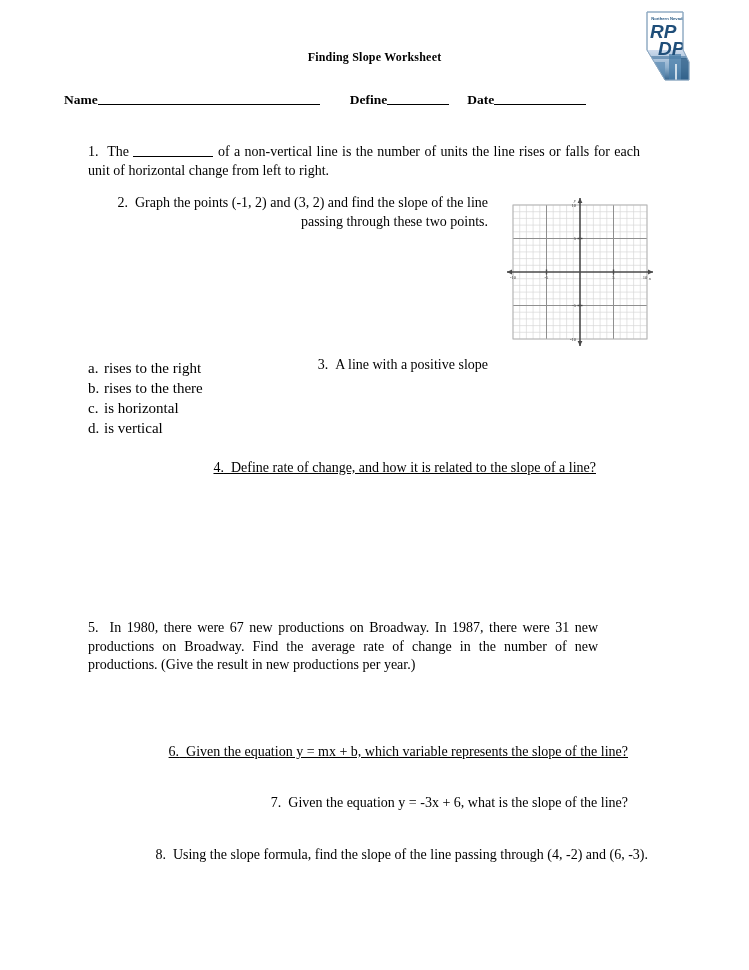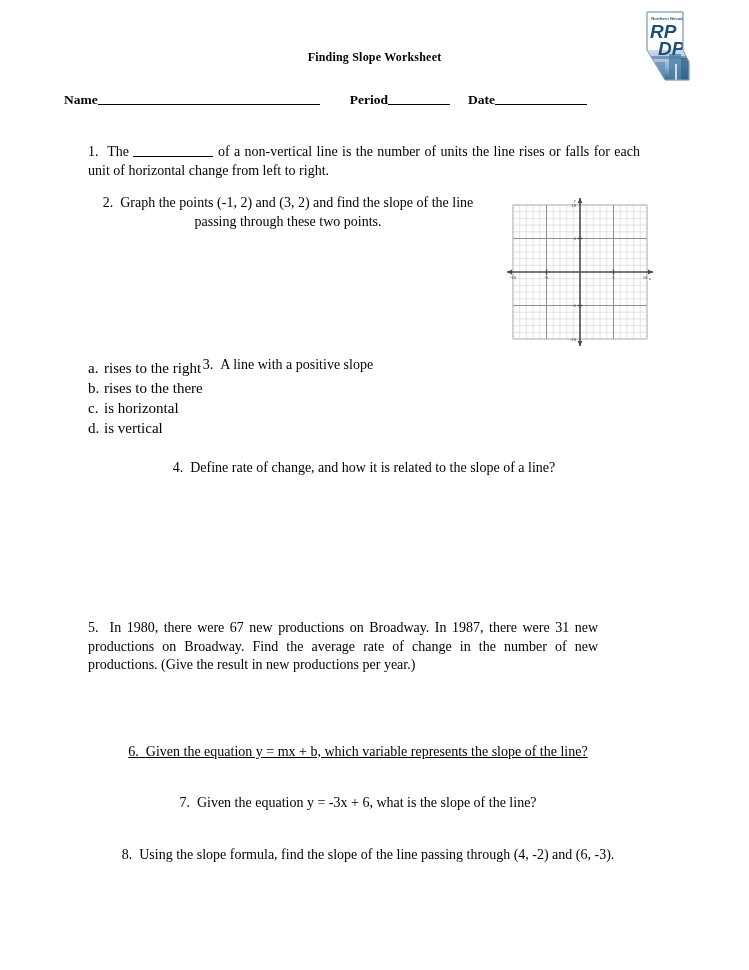--- a/index.html
+++ b/index.html
@@ -63,21 +63,21 @@
   .gap-md { display:inline-block; width: 18px; }
 
   
   .q {
     position: absolute;
     font-size: 14px;
     line-height: 1.33;
     text-align: justify;
     text-justify: inter-word;
   }
-  .q-nojust { text-align: center; }
+  .q-nojust { text-align: right; }
 
   .blank-inline {
     display: inline-block;
     border-bottom: 1px solid #000;
     width: 80px;
     height: 0.85em;
     margin-bottom: -1px;
   }
 
   .choices {
@@ -127,21 +127,21 @@
       <text x="5" y="28" font-family="'Liberation Sans', sans-serif" font-size="19" font-style="italic" font-weight="bold" fill="#1f4e79">RP</text>
 
       <text x="13" y="45" font-family="'Liberation Sans', sans-serif" font-size="19" font-style="italic" font-weight="bold" fill="#1f4e79">DP</text>
     </g>
     <path d="M2,2 H38 V40 L44,52 V70 H20 L2,40 Z" fill="none" stroke="#8aa6c0" stroke-width="1"></path>
   </svg>
 </div>
 
 <div class="doc-title">Finding Slope Worksheet</div>
 
-<div class="idrow"><span class="fld-label">Name</span><span class="rule rule-name"></span><span class="gap-lg"></span><span class="fld-label">Period</span><span class="rule rule-period"></span><span class="gap-md"></span><span class="fld-label">Date</span><span class="rule rule-date"></span></div>
+<div class="idrow"><span class="fld-label">Name</span><span class="rule rule-name"></span><span class="gap-lg"></span><span class="fld-label">Define</span><span class="rule rule-period"></span><span class="gap-md"></span><span class="fld-label">Date</span><span class="rule rule-date"></span></div>
 
 <div class="q" style="left:88px; top:143px; width:552px;"><span>1.</span>&nbsp;&nbsp;<span>The</span>&nbsp;<span class="blank-inline"></span>&nbsp;<span>of a non-vertical line is the number of units the line rises or falls for each unit of horizontal change from left to right.</span></div>
 
 <div class="q q-nojust" style="left:88px; top:194px; width:400px;"><span>2.</span>&nbsp;&nbsp;<span>Graph the points (-1, 2) and (3, 2) and find the slope of the line passing through these two points.</span></div>
 
 <div class="graph">
   <svg width="150" height="158" viewBox="0 0 150 158">
 
     <g stroke="#d9d9d9" stroke-width="0.7">
       <line x1="8" y1="13" x2="8" y2="147"></line>
@@ -228,21 +228,21 @@
 
 <div class="q q-nojust" style="left:88px; top:324px; width:400px;margin-top:32px;"><span>3.</span>&nbsp;&nbsp;<span>A line with a positive slope</span></div>
 
 <div class="choices" style="left:88px; top:359px;">
   <div><span class="ch-letter">a.</span><span>rises to the right</span></div>
   <div><span class="ch-letter">b.</span><span>rises to the there</span></div>
   <div><span class="ch-letter">c.</span><span>is horizontal</span></div>
   <div><span class="ch-letter">d.</span><span>is vertical</span></div>
 </div>
 
-<div class="q q-nojust" style="left:104px; top:459px; width:520px;"><span>4.</span>&nbsp;&nbsp;<span>Define rate of change, and how it is related to the slope of a line?</span></div>
+<div class="q q-nojust" style="left:76px; top:459px; width:520px;text-decoration:underline;"><span>4.</span>&nbsp;&nbsp;<span>Define rate of change, and how it is related to the slope of a line?</span></div>
 
 <div class="q" style="left:88px; top:593px; width:510px;margin-top:26px;"><span>5.</span>&nbsp;&nbsp;<span>In 1980, there were 67 new productions on Broadway.  In 1987, there were 31 new productions on Broadway.  Find the average rate of change in the number of new productions.  (Give the result in new productions per year.)</span></div>
 
 <div class="q q-nojust" style="left:88px; top:743px; width:540px;text-decoration:underline;"><span>6.</span>&nbsp;&nbsp;<span>Given the equation y = mx + b, which variable represents the slope of the line?</span></div>
 
 <div class="q q-nojust" style="left:88px; top:794px; width:540px;"><span>7.</span>&nbsp;&nbsp;<span>Given the equation y = -3x + 6, what is the slope of the line?</span></div>
 
 <div class="q q-nojust" style="left:88px; top:846px; width:560px;"><span>8.</span>&nbsp;&nbsp;<span>Using the slope formula, find the slope of the line passing through (4, -2) and (6, -3).</span></div>
 
 </body></html>

